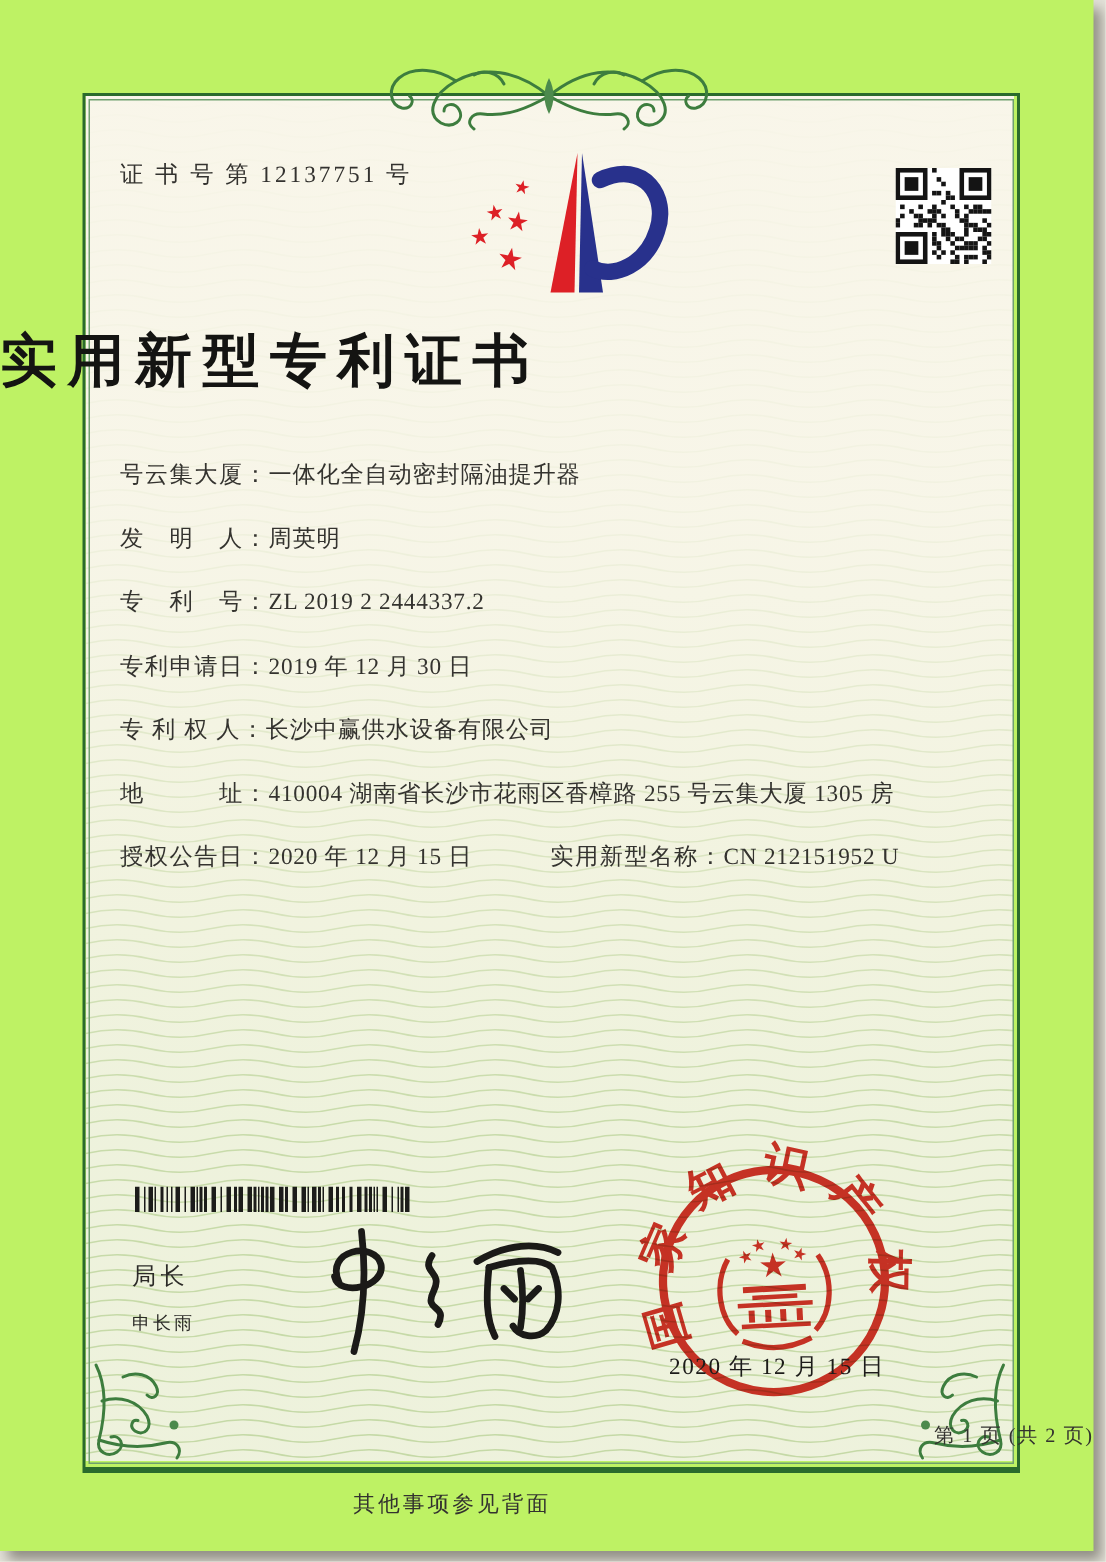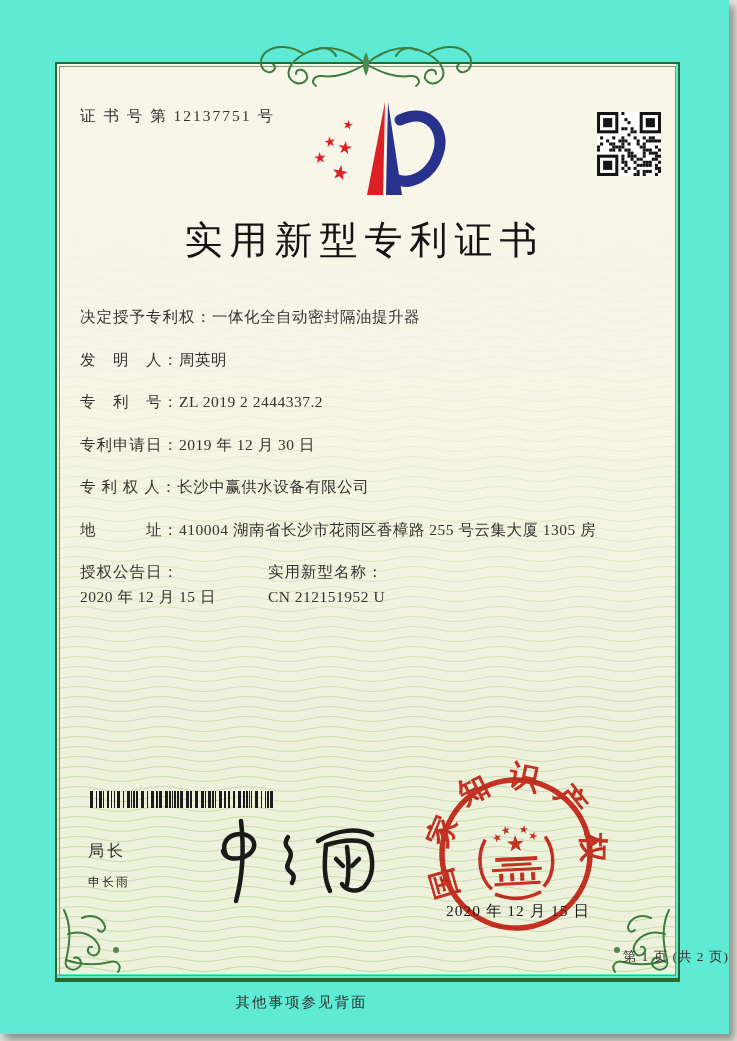--- a/index.html
+++ b/index.html
@@ -1,37 +1,37 @@
 <!DOCTYPE html>
 <html><head>
 <meta charset="utf-8">
 <style>
   html,body{margin:0;padding:0;background:#e4e2d9;width:737px;height:1041px;overflow:hidden;}
-  .page{position:relative;width:729px;height:1034px;background:#5eead4;
+  .page{position:relative;width:729px;height:1034px;background:#bef264;
         box-shadow:5px 6px 8px rgba(75,72,62,.55);
         font-family:"Liberation Serif","DejaVu Serif",serif;color:#2e2d2a;}
   .frame{position:absolute;left:55px;top:62px;width:621px;height:914px;
          border:2px solid #2a6b2c;border-bottom-width:4px;}
   .frame-inner{position:absolute;inset:2px;border:1px solid #6fa06f;pointer-events:none;}
   .frame-bg{position:absolute;left:57px;top:64px;width:619px;height:910px;overflow:hidden;}
   .frame-bg svg{display:block;width:100%;height:100%;}
   .frame-tint{position:absolute;inset:0;
     background:linear-gradient(180deg,rgba(249,246,234,.97) 0%,rgba(249,246,234,.85) 30%,
       rgba(247,245,228,.45) 55%,rgba(238,243,216,.12) 75%,rgba(229,238,204,.05) 100%);}
   .cert-no{position:absolute;left:80px;top:106px;font-size:15.5px;letter-spacing:2px;color:#33322f;}
   .logo{position:absolute;left:290px;top:96px;width:156px;height:108px;}
   .qr{position:absolute;left:597px;top:112px;width:64px;height:64px;}
-  .title{position:absolute;left:0;top:215px;width:729px;text-align:center;
-         font-size:38px;font-weight:400;letter-spacing:7px;color:#141412;}
+  .title{position:absolute;left:0;top:215px;width:729px;
+         font-size:38px;font-weight:700;letter-spacing:7px;color:#141412;}
   .fields{position:absolute;left:80px;top:304px;width:562px;font-size:15.5px;color:#34332f;}
   .frow{display:flex;align-items:baseline;margin-bottom:17.5px;line-height:25px;}
   .flabel{white-space:pre;letter-spacing:1px;flex-shrink:0;}
   .fvalue{white-space:pre;letter-spacing:.5px;}
   .grant-row{display:flex;column-gap:52px;}
-  .grant-row .frow{margin-bottom:0;flex-direction:column;}
+  .grant-row .frow{margin-bottom:0;}
   .body-text{position:absolute;left:82px;top:612px;width:560px;font-size:15.5px;
              line-height:27px;text-align:justify;color:#2f2e2a;}
   .body-text p{margin:0;text-indent:2.1em;}
   .barcode{position:absolute;left:90px;top:791px;width:186px;height:17px;}
   .signer-title{position:absolute;left:88px;top:841px;font-size:16px;letter-spacing:3px;color:#2b2a27;}
   .signer-name{position:absolute;left:88px;top:874px;font-size:12px;letter-spacing:2px;color:#2b2a27;}
   .signature{position:absolute;left:196px;top:815px;width:196px;height:92px;}
   .seal{position:absolute;left:401px;top:739px;width:230px;height:230px;
         opacity:.93;mix-blend-mode:multiply;transform:rotate(-3deg);}
   .seal-date{position:absolute;left:428px;top:901px;width:180px;text-align:center;
@@ -234,21 +234,21 @@
           <rect x="60" y="80" width="4" height="4"></rect>
           <rect x="76" y="80" width="4" height="4"></rect>
         </g>
     </g>
   </svg>
 
   <div class="title">实用新型专利证书</div>
 
   <div class="fields">
     <div class="frow">
-      <span class="flabel">决定授予专利权：</span>
+      <span class="flabel">号云集大厦：</span>
       <span class="fvalue">一体化全自动密封隔油提升器</span>
     </div>
     <div class="frow">
       <span class="flabel">发　明　人：</span>
       <span class="fvalue">周英明</span>
     </div>
     <div class="frow">
       <span class="flabel">专　利　号：</span>
       <span class="fvalue">ZL 2019 2 2444337.2</span>
     </div>

